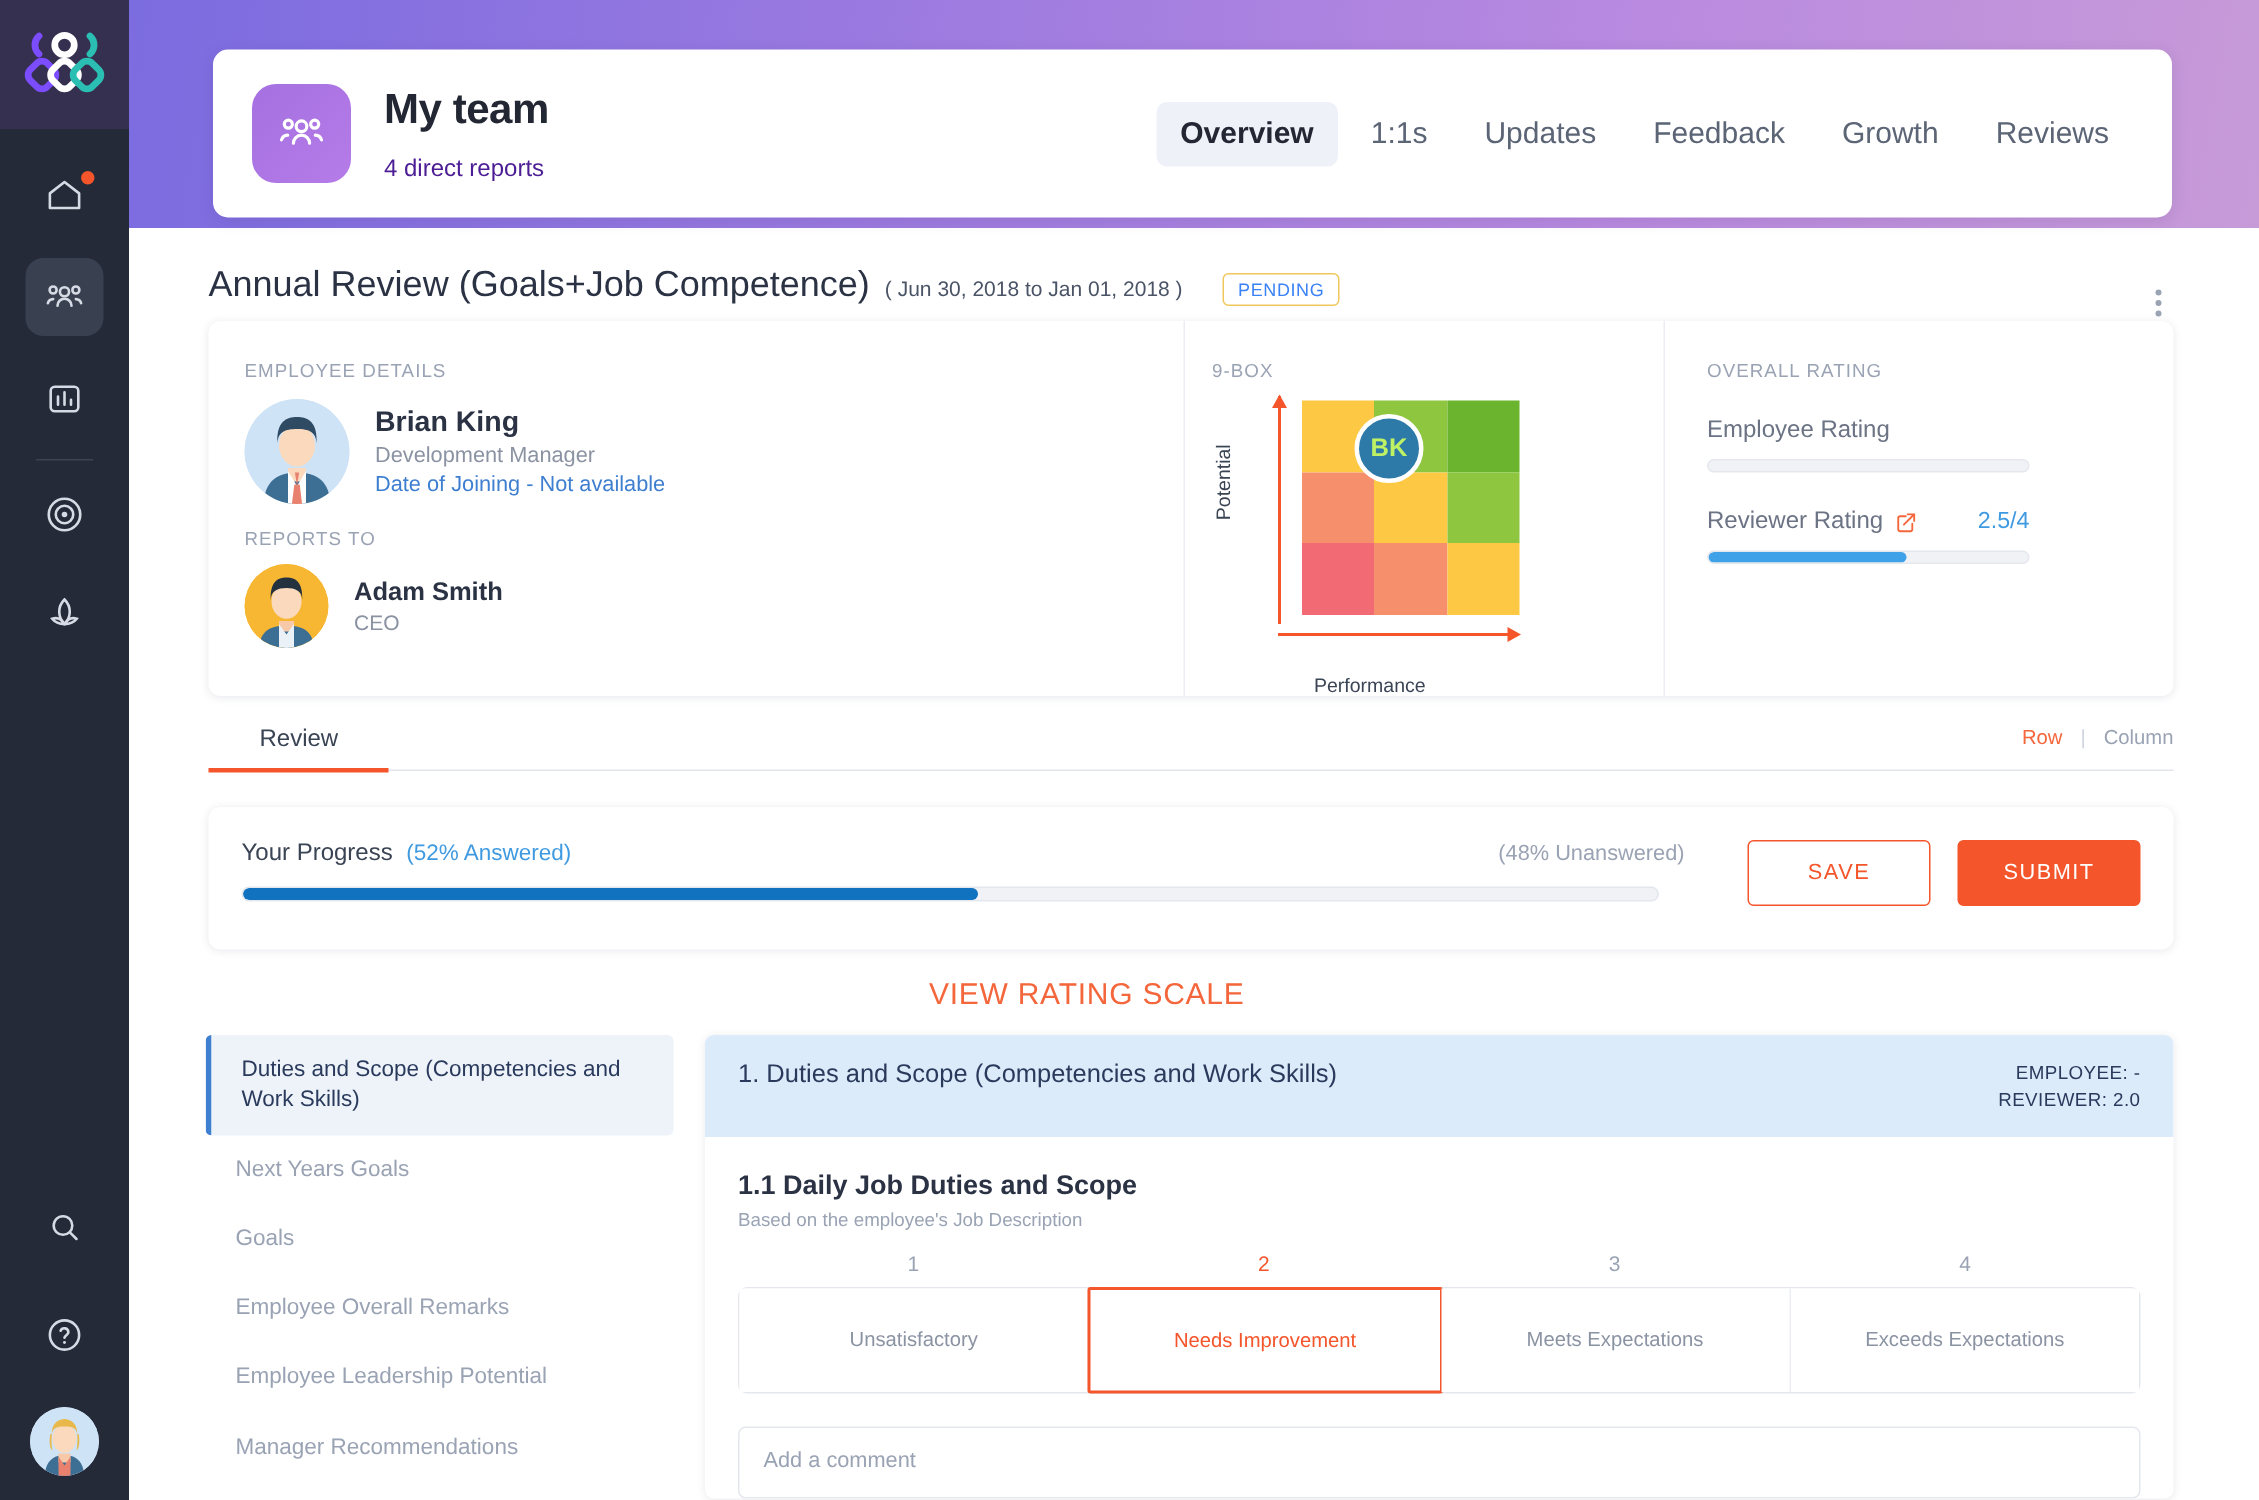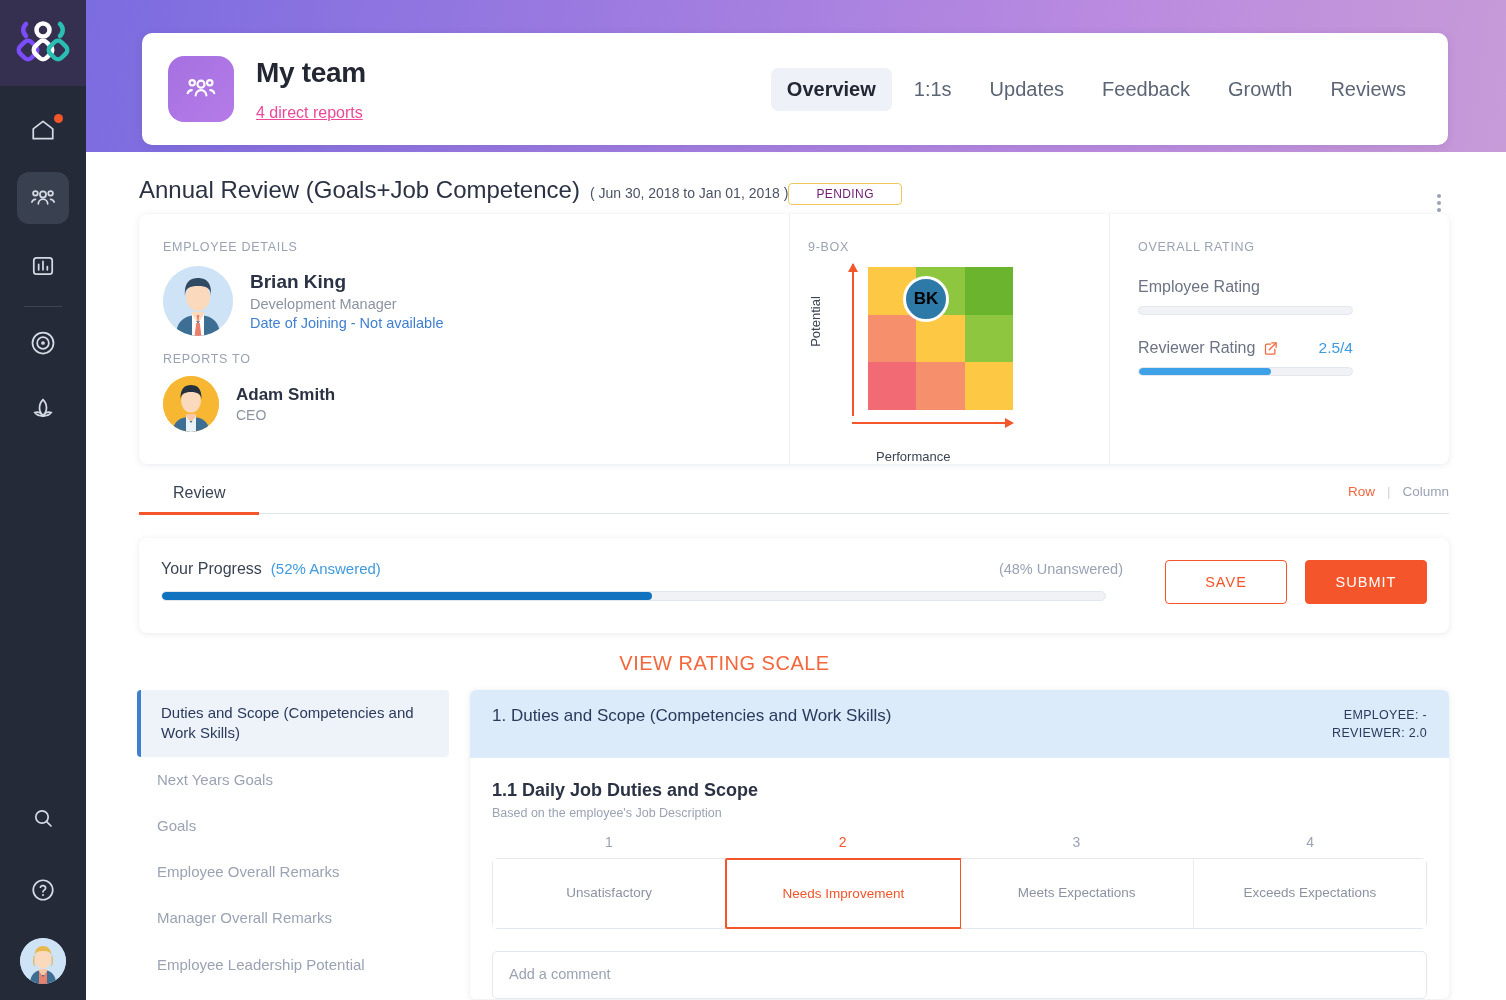--- a/index.html
+++ b/index.html
@@ -72,39 +72,39 @@
     padding: 0 26px;
   }
   .team-icon {
     width: 66px; height: 66px; border-radius: 16px;
     background: linear-gradient(135deg, #a570e0, #b57ce8);
     display: flex; align-items: center; justify-content: center;
     color: #fff; flex: none;
   }
   .team-text { margin-left: 22px; }
   .team-title { font-size: 28px; font-weight: bold; color: #222733; letter-spacing: -0.3px; }
-  .team-sub { font-size: 16px; color: #ec4899; margin-top: 15px; text-decoration: underline; }
+  .team-sub { font-size: 16px; color: #4c1d95; margin-top: 15px; }
 
   .nav-tabs { margin-left: auto; display: flex; align-items: center; gap: 6px; }
   .nav-tab {
     font-size: 20px; color: #5c6576; padding: 10px 16px; border-radius: 7px;
     cursor: pointer; white-space: nowrap;
   }
   .nav-tab.active { background: #eef1f7; color: #222733; font-weight: bold; }
 
   
   .review-title-row {
     position: absolute; left: 139px; top: 176px; width: 1310px;
     display: flex; align-items: baseline;
   }
   .review-title { font-size: 24px; color: #2a3244; }
   .review-dates { font-size: 14px; color: #4a5466; margin-left: 10px; }
   .pending-badge {
-    margin-left: 0; font-size: 12px; color: #701a75;
-    border: 1px solid #f0c75a; border-radius: 4px; padding: 3px 27px;
+    margin-left: 27px; font-size: 12px; color: #3b82f6;
+    border: 1px solid #f0c75a; border-radius: 4px; padding: 3px 9px;
     letter-spacing: 0.4px;
   }
   .kebab {
     margin-left: auto; display: flex; flex-direction: column; gap: 3px;
     cursor: pointer; padding: 4px 8px;
   }
   .kebab i { width: 4px; height: 4px; border-radius: 50%; background: #9aa3b4; display: block; }
 
   
   .details-card {
@@ -136,21 +136,21 @@
   .ninebox-grid {
     position: absolute; left: 60px; top: 5px;
     width: 145px; height: 143px;
     display: grid; grid-template-columns: repeat(3, 1fr); grid-template-rows: repeat(3, 1fr);
   }
   .ninebox-grid div { width: 100%; height: 100%; }
   .bk-bubble {
     position: absolute; left: 95px; top: 14px;
     width: 46px; height: 46px; border-radius: 50%;
     background: #2d7aa8; border: 3px solid #fff;
-    color: #000000; font-size: 17px; font-weight: bold;
+    color: #bef264; font-size: 17px; font-weight: bold;
     display: flex; align-items: center; justify-content: center;
   }
   .axis-y { position: absolute; left: 44px; top: 2px; width: 2px; height: 152px; background: #f4552b; }
   .axis-y::before {
     content: ""; position: absolute; left: -4px; top: -1px;
     border-left: 5px solid transparent; border-right: 5px solid transparent;
     border-bottom: 9px solid #f4552b;
   }
   .axis-x { position: absolute; left: 44px; top: 160px; width: 160px; height: 2px; background: #f4552b; }
   .axis-x::after {
@@ -543,21 +543,20 @@
     <div class="btn btn-submit">SUBMIT</div>
   </section>
 
   <div class="vrs">VIEW RATING SCALE</div>
 
   <aside class="sec-list">
     <div class="sec-item active">Duties and Scope (Competencies and Work Skills)</div>
     <div class="sec-item">Next Years Goals</div>
     <div class="sec-item">Goals</div>
     <div class="sec-item">Employee Overall Remarks</div>
-    <div class="sec-item">Manager Overall Remarks</div>
     <div class="sec-item">Employee Leadership Potential</div>
     <div class="sec-item">Manager Recommendations</div>
   </aside>
 
   <section class="qpanel">
     <div class="qhead">
       <div class="qhead-title">1. Duties and Scope (Competencies and Work Skills)</div>
       <div class="qhead-meta">
         <div>EMPLOYEE: -</div>
         <div>REVIEWER: 2.0</div>

